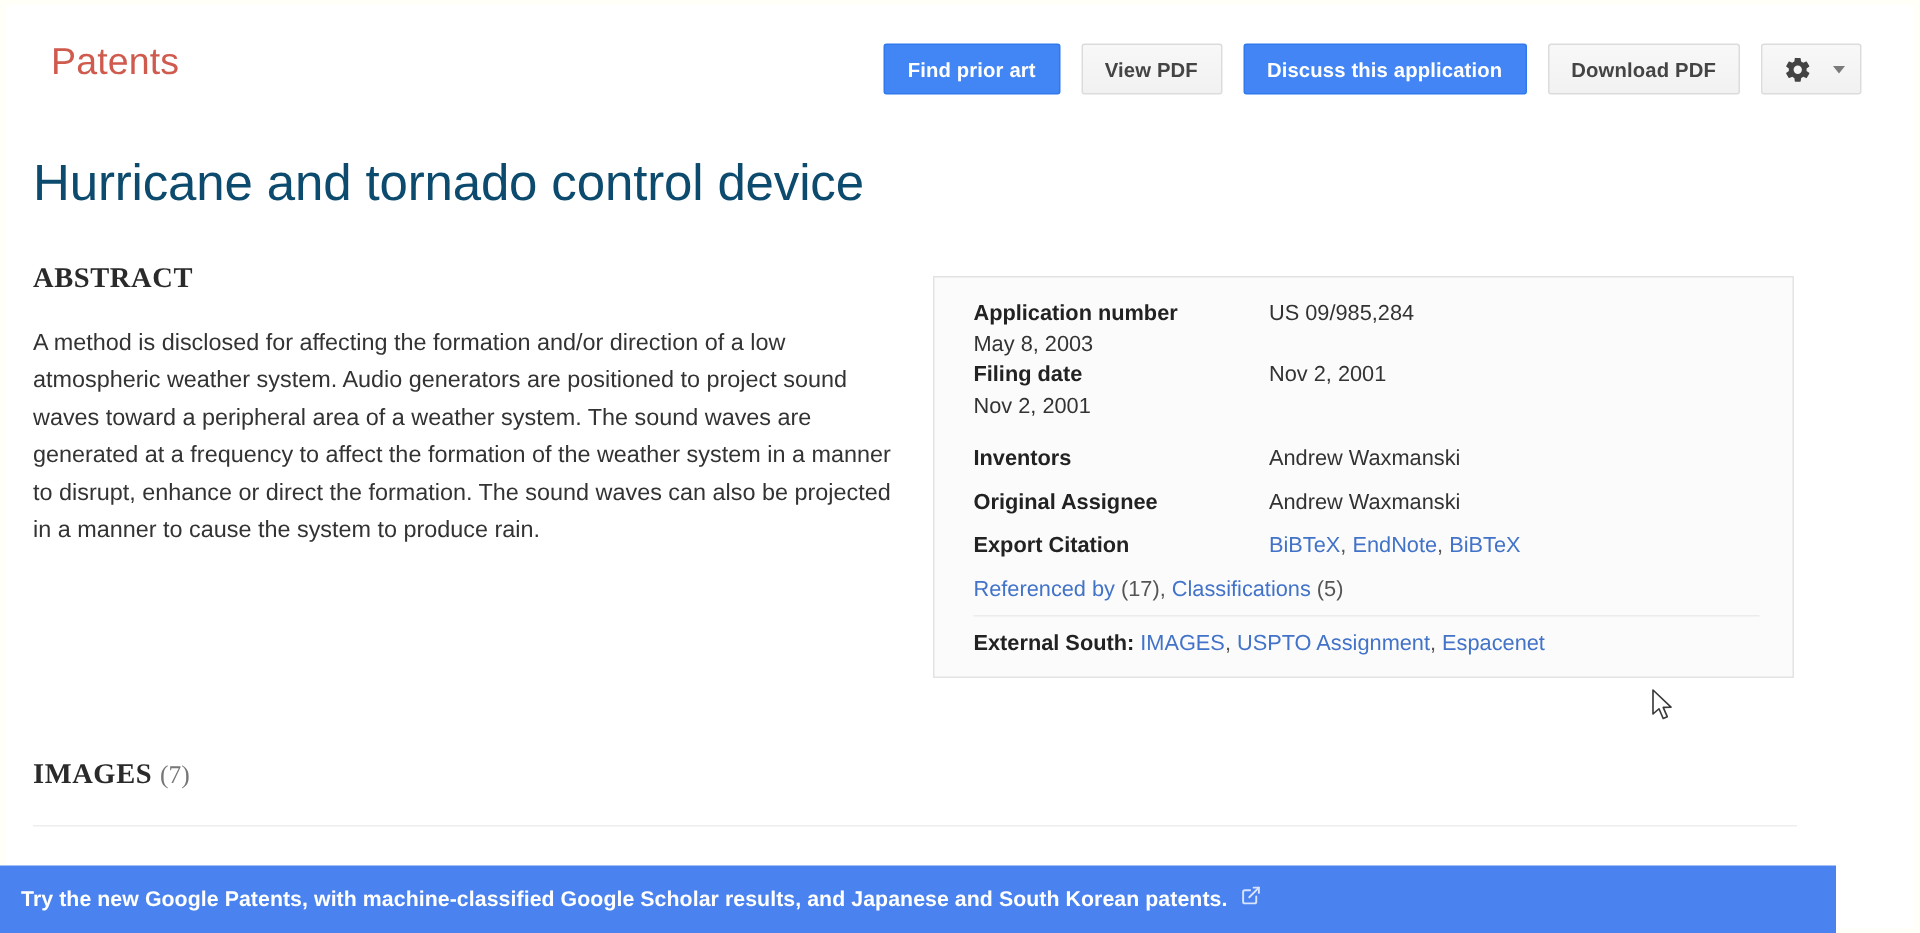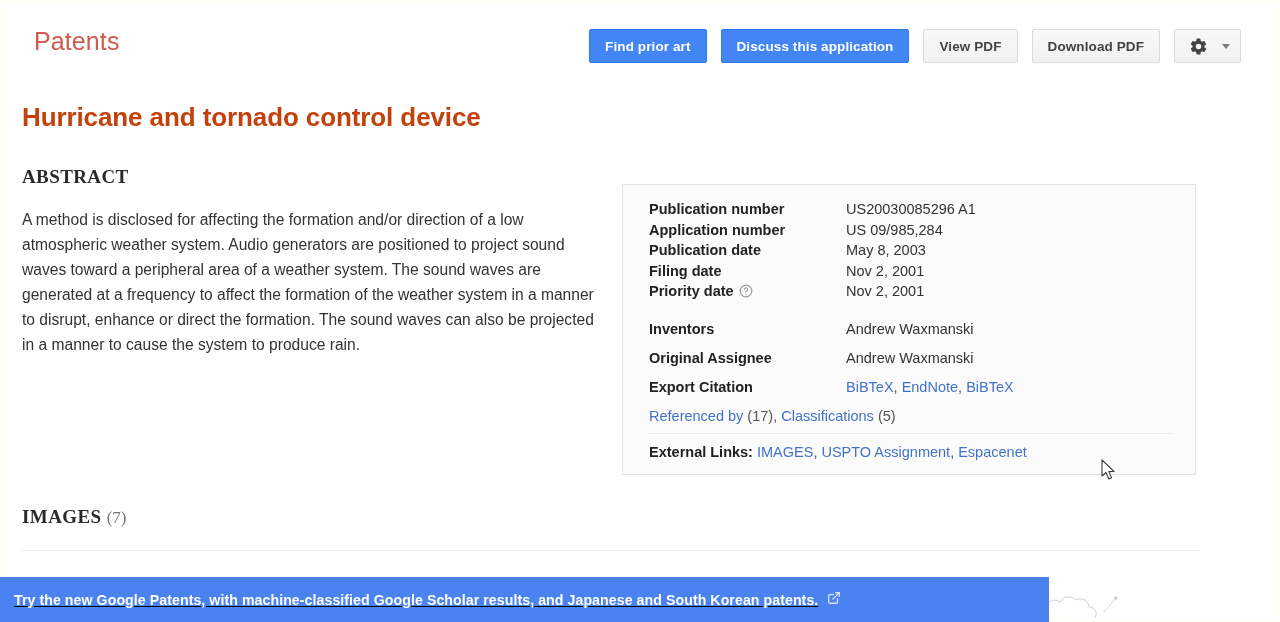--- a/index.html
+++ b/index.html
@@ -96,23 +96,23 @@
   .content {
     position: relative;
   }
   .left-col {
     position: absolute;
     left: 18px;
     top: 16px;
     width: 582px;
   }
   .patent-title {
-    font-size: 26px;
-    font-weight: bold;
-    color: #c2410c;
+    font-size: 34px;
+    font-weight: normal;
+    color: #0c4a6e;
     line-height: 1.22;
     letter-spacing: -0.1px;
   }
   .patent-subtitle {
     font-size: 21px;
     color: #9e9e9e;
     margin-top: 2px;
     letter-spacing: -0.1px;
   }
   .section-head {
@@ -214,29 +214,28 @@
   .thumb {
     flex: none;
     opacity: 0.30;
   }
 
   
   .banner {
     position: absolute;
     left: 0;
     top: 577px;
-    width: 1049px;
+    width: 1224px;
     height: 45px;
     background: #4a83f0;
     display: flex;
     align-items: center;
     box-sizing: border-box;
     padding-left: 14px;
     cursor: pointer;
-    text-decoration: underline;
   }
   .banner-text {
     color: #ffffff;
     font-size: 14.2px;
     font-weight: bold;
     letter-spacing: 0.05px;
   }
   .ext-icon { margin-left: 9px; display: inline-block; vertical-align: -2px; }
 
   
@@ -250,22 +249,22 @@
 </head>
 <body>
 
 <div id="page">
 
   <div class="header">
     <div class="logo">Patents</div>
 
     <div class="btnbar">
       <div class="btn btn-blue">Find prior art</div>
+      <div class="btn btn-gray">View PDF</div>
       <div class="btn btn-blue2">Discuss this application</div>
-      <div class="btn btn-gray">View PDF</div>
       <div class="btn btn-gray">Download PDF</div>
       <div class="btn btn-gear">
         <span>
           <svg class="gear-svg" width="19" height="19" viewBox="0 0 24 24" fill="#444444">
             <path d="M19.4 13c.04-.32.06-.66.06-1s-.02-.68-.07-1l2.11-1.63a.5.5 0 0 0 .12-.64l-2-3.46a.5.5 0 0 0-.6-.22l-2.49 1a7.3 7.3 0 0 0-1.73-1l-.38-2.65A.49.49 0 0 0 14 2h-4a.49.49 0 0 0-.49.42l-.38 2.65c-.63.26-1.2.6-1.73 1l-2.49-1a.5.5 0 0 0-.6.22l-2 3.46a.5.5 0 0 0 .12.64L4.54 11c-.05.32-.07.66-.07 1s.02.68.07 1l-2.11 1.63a.5.5 0 0 0-.12.64l2 3.46c.12.21.37.3.6.22l2.49-1c.52.4 1.1.74 1.73 1l.38 2.65c.04.24.25.42.49.42h4c.24 0 .45-.18.49-.42l.38-2.65c.63-.26 1.2-.6 1.73-1l2.49 1c.23.09.48 0 .6-.22l2-3.46a.5.5 0 0 0-.12-.64L19.4 13zM12 15.5A3.5 3.5 0 1 1 12 8.5a3.5 3.5 0 0 1 0 7z"></path>
           </svg>
         </span>
         <span class="caret"></span>
       </div>
     </div>
@@ -275,64 +274,52 @@
 
     <div class="left-col">
       <div class="patent-title">Hurricane and tornado control device</div>
       <div class="section-head" id="abstract-head">ABSTRACT</div>
       <div class="abstract-text">A method is disclosed for affecting the formation and/or direction of a low atmospheric weather system. Audio generators are positioned to project sound waves toward a peripheral area of a weather system. The sound waves are generated at a frequency to affect the formation of the weather system in a manner to disrupt, enhance or direct the formation. The sound waves can also be projected in a manner to cause the system to produce rain.</div>
     </div>
 
     <div class="infobox">
 
       <div class="info-row">
-        <div class="lbl">Publication number</div>
-        <div class="val">US20030085296 A1</div>
-      </div>
-      <div class="info-row">
         <div class="lbl">Application number</div>
         <div class="val">US 09/985,284</div>
       </div>
       <div class="info-row">
-        <div class="lbl">Publication date</div>
         <div class="val">May 8, 2003</div>
       </div>
       <div class="info-row">
         <div class="lbl">Filing date</div>
         <div class="val">Nov 2, 2001</div>
       </div>
       <div class="info-row">
-        <div class="lbl">
-          <span>Priority date</span><span class="help-icon"><svg width="14" height="14" viewBox="0 0 24 24" fill="none" stroke="#9a9a9a" stroke-width="2">
-                <circle cx="12" cy="12" r="10"></circle>
-                <path d="M9.2 9.2a2.8 2.8 0 1 1 3.6 2.7c-.6.2-.8.7-.8 1.3v.6" stroke-linecap="round"></path>
-                <circle cx="12" cy="17.2" r="0.9" fill="#9a9a9a" stroke="none"></circle>
-              </svg></span>
-        </div>
         <div class="val">Nov 2, 2001</div>
       </div>
 
       <div class="info-row spaced" style="margin-top:11px;">
         <div class="lbl">Inventors</div>
         <div class="val link">Andrew Waxmanski</div>
       </div>
       <div class="info-row spaced">
         <div class="lbl">Original Assignee</div>
         <div class="val link">Andrew Waxmanski</div>
       </div>
       <div class="info-row spaced">
         <div class="lbl">Export Citation</div>
         <div class="val"><span class="link">BiBTeX</span><span class="muted">, </span><span class="link">EndNote</span><span class="muted">, </span><span class="link">BiBTeX</span></div>
       </div>
 
       <div class="refline"><span class="link">Referenced by</span> <span>(17)</span><span>, </span><span class="link">Classifications</span> <span>(5)</span></div>
 
       <div class="divider"></div>
 
-      <div class="extlinks"><b>External Links:</b> <span class="link">IMAGES</span><span class="muted">, </span><span class="link">USPTO Assignment</span><span class="muted">, </span><span class="link">Espacenet</span></div>
+      <div class="extlinks"><b>External South:</b> <span class="link">IMAGES</span><span class="muted">, </span><span class="link">USPTO Assignment</span><span class="muted">, </span><span class="link">Espacenet</span></div>
     </div>
 
     <div class="images-section">
       <div class="section-head"><span>IMAGES</span> <span class="count">(7)</span></div>
       <div class="images-rule"></div>
     </div>
 
     <div class="thumbs">
 
       <div class="thumb" style="width:152px;">

